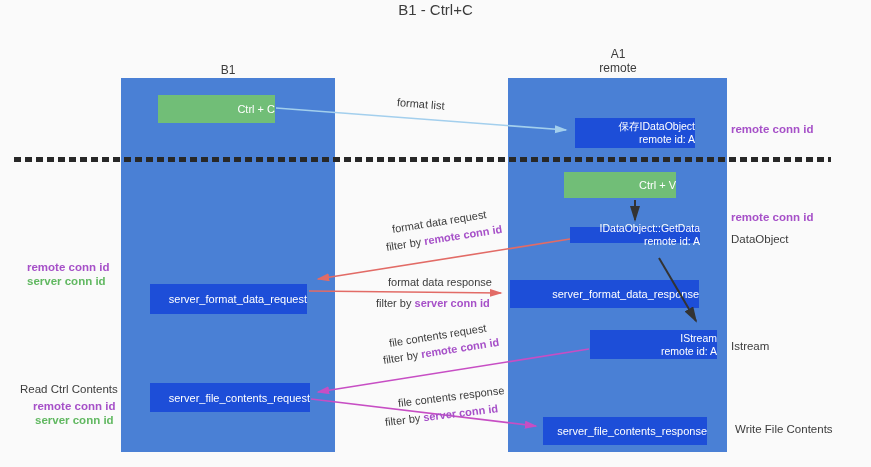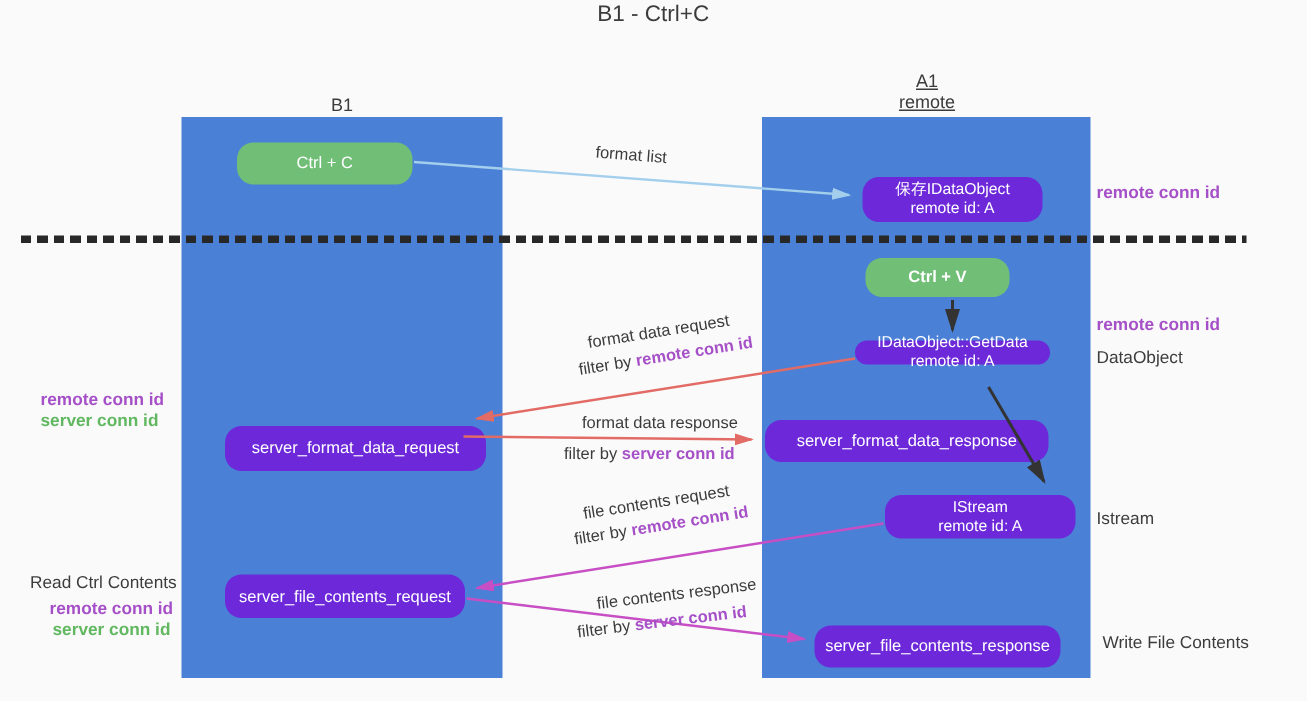--- a/index.html
+++ b/index.html
@@ -1,24 +1,24 @@
 <!DOCTYPE html>
 <html><head>
 <meta charset="utf-8">
 <style>
   html,body{margin:0;padding:0;background:#fafafa;font-family:"Liberation Sans",sans-serif;}
   .stage{position:relative;width:871px;height:467px;background:#fafafa;overflow:hidden;}
   .abs{position:absolute;}
   .title{width:871px;text-align:center;color:#3c3c3c;font-size:15px;line-height:19px;}
   .lane-header{text-align:center;color:#3c3c3c;font-size:12px;line-height:14px;}
   .lane{background:#4a80d5;}
-  .node{display:flex;flex-direction:column;align-items:center;justify-content:center;
-        color:#ffffff;text-align:center;border-radius:11px;}
+  .node{display:flex;flex-direction:column;align-items:flex-end;justify-content:center;
+        color:#ffffff;text-align:center;}
   .green{background:#71be77;font-size:11px;}
-  .orange{background:#6d28d9;font-size:11px;}
+  .orange{background:#1d4ed8;font-size:11px;}
   .two-line{font-size:10.5px;line-height:13px;}
   .dashed-line{height:5px;background:repeating-linear-gradient(90deg,#282828 0 7px,rgba(0,0,0,0) 7px 11px);}
   .flow-label{font-size:11px;color:#3c3c3c;white-space:nowrap;transform-origin:left center;}
   .flow-label .key{font-weight:bold;color:#a650c8;}
   .side-label{font-size:11.5px;white-space:nowrap;}
   .purple{color:#a650c8;font-weight:bold;}
   .greentxt{color:#61b861;font-weight:bold;}
   .dark{color:#3c3c3c;}
   svg.arrows{position:absolute;left:0;top:0;pointer-events:none;}
 </style>
@@ -28,49 +28,49 @@
 <div class="stage">
 
   <div class="abs title" style="left:0;top:7;">
     <div>B1 - Ctrl+C</div>
   </div>
 
   <div class="abs lane-header" style="left:148px;top:47px;width:160px;margin-top:16px;">
     <div>B1</div>
     <div>connection</div>
   </div>
-  <div class="abs lane-header" style="left:538px;top:47px;width:160px;text-decoration:underline;">
+  <div class="abs lane-header" style="left:538px;top:47px;width:160px;">
     <div>A1</div>
     <div>remote</div>
   </div>
 
   <div class="abs lane" style="left:121px;top:78px;width:214px;height:374px;"></div>
   <div class="abs lane" style="left:508px;top:78px;width:219px;height:374px;"></div>
 
   <div class="abs dashed-line" style="left:14px;top:157px;width:817px;"></div>
 
   <div class="abs node green" style="left:158px;top:95px;width:117px;height:28px;">
     <div>Ctrl + C</div>
   </div>
 
   <div class="abs node orange two-line" style="left:575px;top:118px;width:120px;height:30px;">
     <div>保存IDataObject</div>
     <div>remote id: A</div>
   </div>
 
-  <div class="abs node green" style="left:577px;top:172px;width:96px;height:26px;font-weight:bold;">
+  <div class="abs node green" style="left:564px;top:172px;width:112px;height:26px;">
     <div>Ctrl + V</div>
   </div>
 
   <div class="abs node orange two-line" style="left:570px;top:227px;width:130px;height:16px;">
     <div>IDataObject::GetData</div>
     <div>remote id: A</div>
   </div>
 
-  <div class="abs node orange" style="left:150px;top:284px;width:174px;height:30px;">
+  <div class="abs node orange" style="left:150px;top:284px;width:157px;height:30px;">
     <div>server_format_data_request</div>
   </div>
 
   <div class="abs node orange" style="left:510px;top:280px;width:189px;height:28px;">
     <div>server_format_data_response</div>
   </div>
 
   <div class="abs node orange two-line" style="left:590px;top:330px;width:127px;height:29px;">
     <div>IStream</div>
     <div>remote id: A</div>

